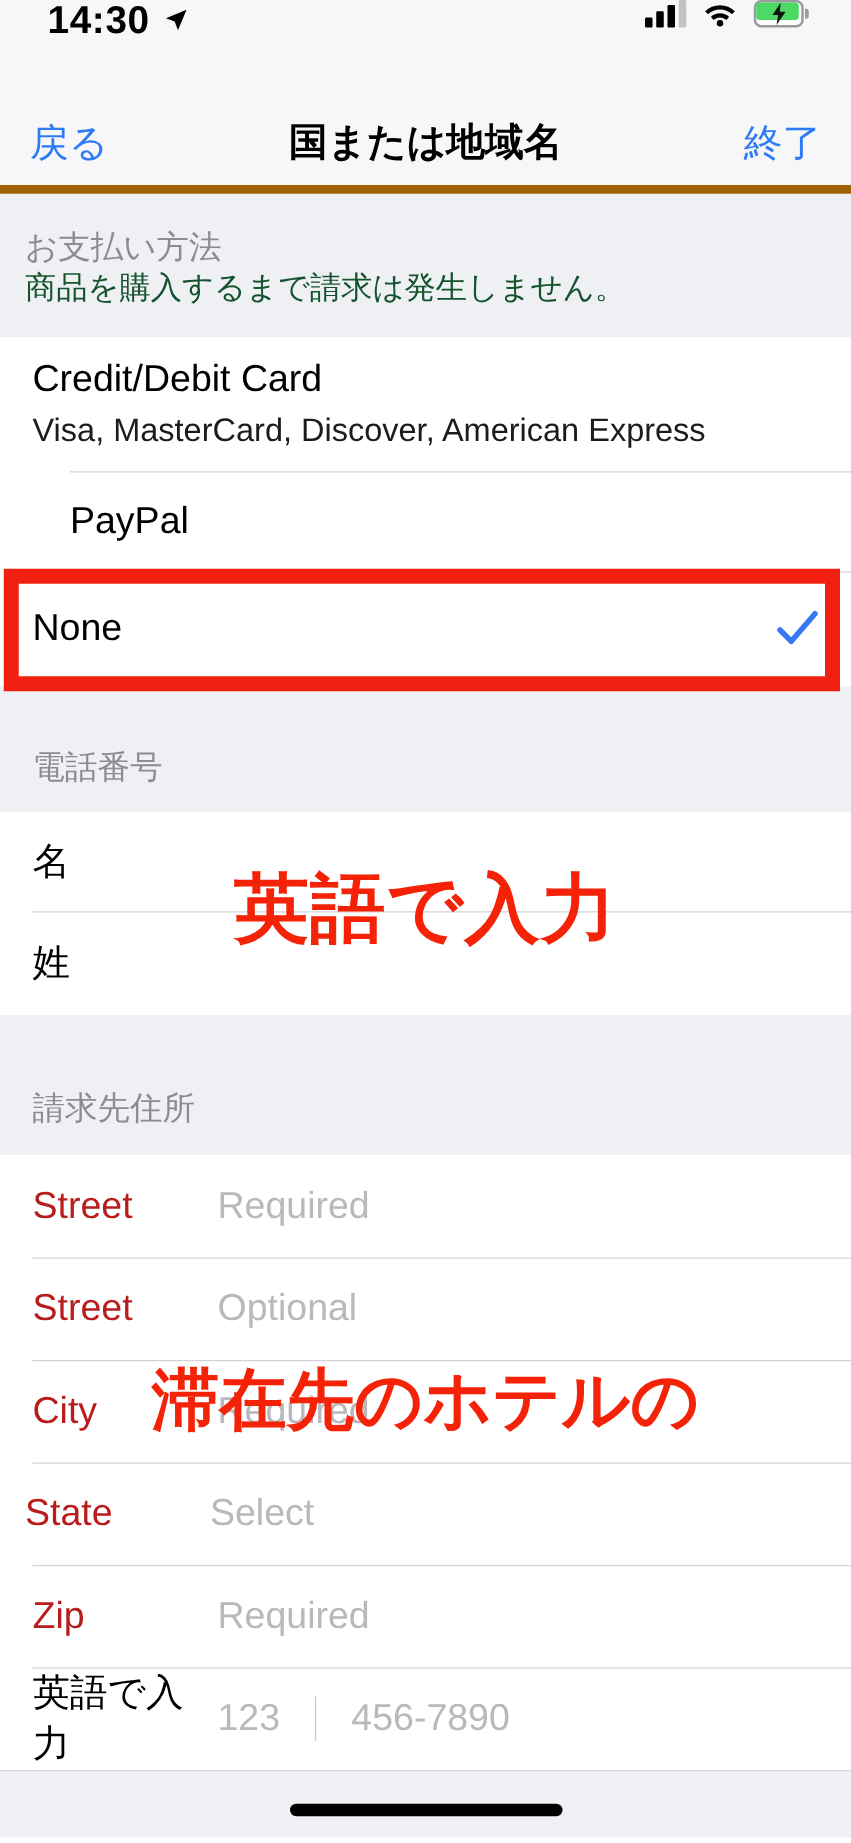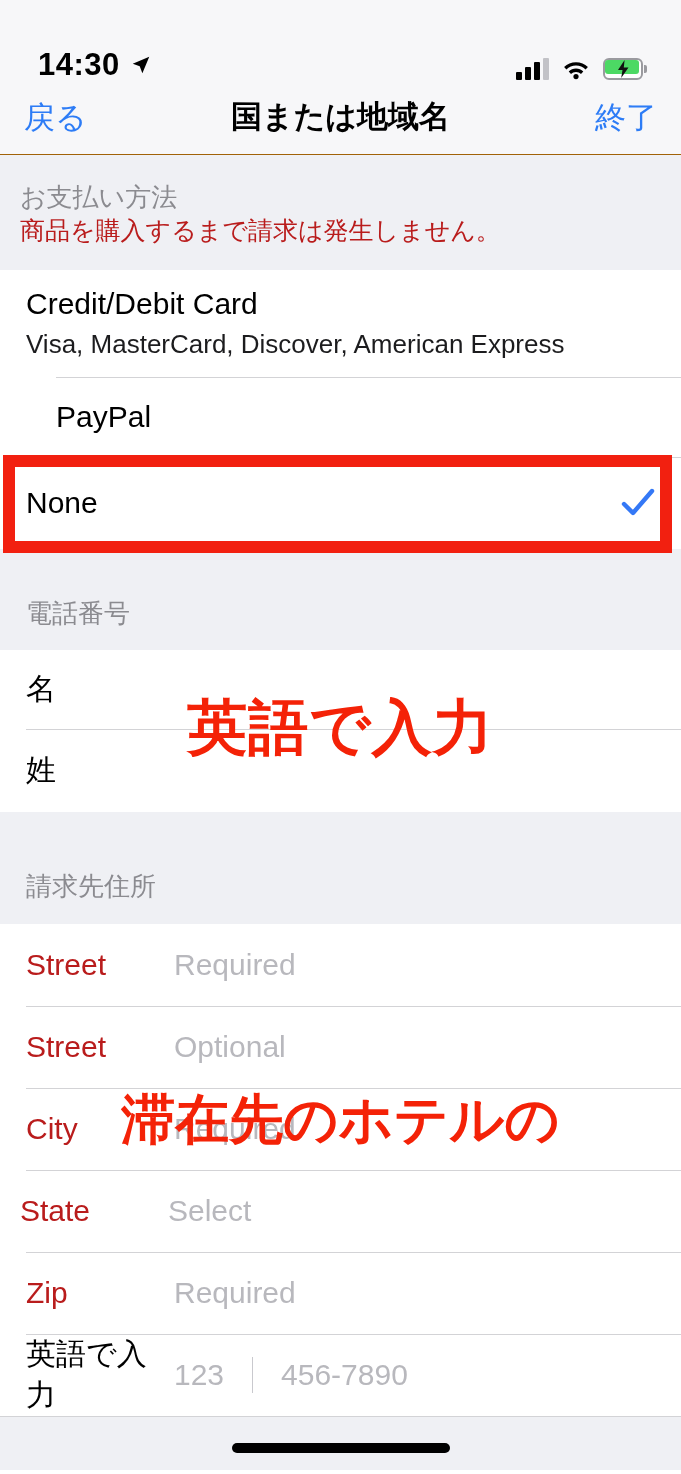--- a/index.html
+++ b/index.html
@@ -9,21 +9,21 @@
     background:#ffffff;
     -webkit-font-smoothing:antialiased;
     position:relative;
     overflow:hidden;
   }
   .screen { width:681px; height:1474px; position:relative; background:#fff; }
 
   
   .statusbar{
     height:80px; background:#f7f7f9; position:relative;
-    display:flex; align-items:flex-end; justify-content:space-between;
+    display:flex; align-items:flex-start; justify-content:space-between;
     padding:0 34px 0 38px;
   }
   .sb-left{ display:flex; align-items:center; gap:10px; }
   .sb-time{ font-size:31px; font-weight:600; color:#000; letter-spacing:0.5px; line-height:1; }
   .loc-arrow{ width:22px; height:22px; display:block; }
   .sb-right{ display:flex; align-items:center; gap:13px; }
   .signal{ display:flex; align-items:flex-end; gap:3px; height:22px; }
   .signal i{ display:block; width:6px; background:#000; border-radius:1px; }
   .signal i:nth-child(1){ height:8px; }
   .signal i:nth-child(2){ height:13px; }
@@ -43,34 +43,34 @@
     position:absolute; right:0; top:7px; width:3px; height:8px;
     background:#9a9a9f; border-radius:0 2px 2px 0;
   }
   .bolt{ position:absolute; left:13px; top:2px; width:15px; height:18px; }
 
   
   .navbar{
     height:75px; background:#f7f7f9;
     display:flex; align-items:center; justify-content:space-between;
     padding:0 24px; position:relative;
-    border-bottom:1px solid #a16207;
+    border-bottom:7px solid #a16207;
   }
   .nav-btn{ font-size:31px; color:#2d7cf6; line-height:1; white-space:nowrap; }
   .nav-title{
     position:absolute; left:0; right:0; text-align:center;
     font-size:31px; font-weight:700; color:#000; pointer-events:none;
   }
 
   
   .grp-head{
     background:#eff0f4; padding:26px 26px 0 26px;
   }
   .grp-head .t1{ font-size:26px; color:#8b8b90; line-height:1.28; }
-  .grp-head .t2{ font-size:25px; color:#b91c1c; line-height:1.32; }
+  .grp-head .t2{ font-size:25px; color:#14532d; line-height:1.32; }
 
   .list{ background:#fff; }
   .row{
     position:relative; background:#fff;
     display:flex; align-items:center;
     padding:0 26px;
   }
   .row + .row::before{
     content:""; position:absolute; left:26px; right:0; top:0;
     height:1px; background:#d3d3d6;

